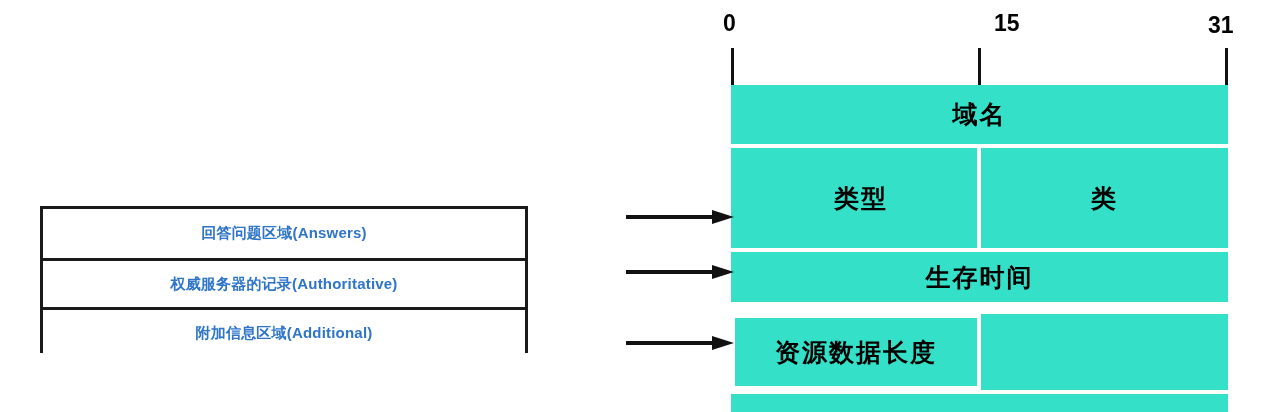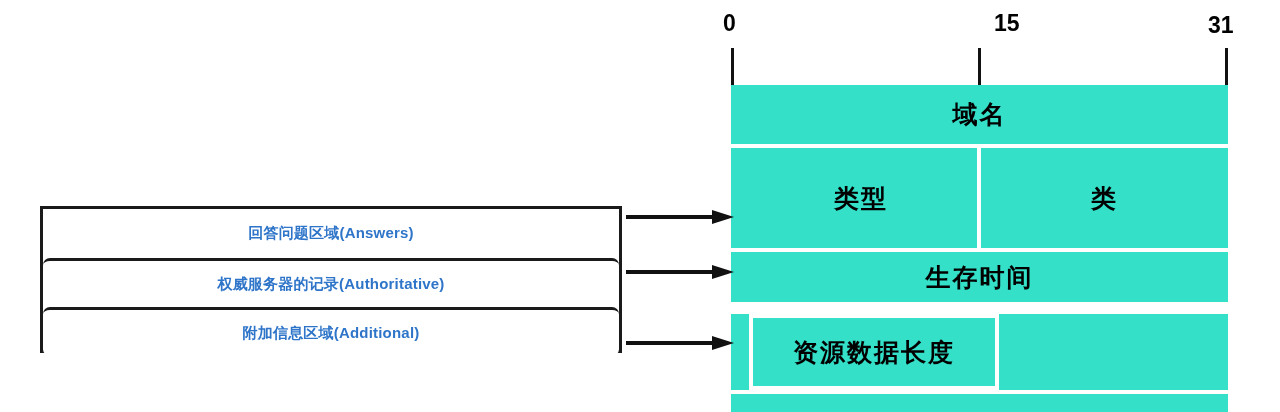--- a/index.html
+++ b/index.html
@@ -81,38 +81,37 @@
     display: flex;
     align-items: center;
     justify-content: center;
   }
 
   
   #section-table {
     position: absolute;
     left: 40px;
     top: 206px;
-    width: 582px;
+    width: 488px;
     height: 147px;
     border: 3px solid #1a1a1a;
     box-sizing: border-box;
     background: #ffffff;
   }
   .sec-row {
     position: relative;
     height: 49px;
     display: flex;
     align-items: center;
     justify-content: center;
     box-sizing: border-box;
     background: #ffffff;
   }
   .sec-row + .sec-row {
     border-top: 3px solid #1a1a1a;
-    border-radius: 7px;
   }
   .sec-text {
     color: #2e75c9;
     font-size: 15px;
     font-weight: bold;
     white-space: nowrap;
     letter-spacing: 0.2px;
   }
 
   
@@ -157,21 +156,21 @@
       </div>
     </div>
 
     <div class="rec-row" style="top:167px; height:50px;">
       <div class="rec-cell" style="left:0; width:100%;">
         <span class="rec-text">生存时间</span>
       </div>
     </div>
 
     <div class="rec-row" style="top:229px; height:76px;">
-      <div class="rec-box" style="left:18px; top:0px; width:250px; height:76px;">
+      <div class="rec-box" style="left:0px; top:0px; width:250px; height:76px;">
         <span class="rec-text">资源数据长度</span>
       </div>
     </div>
 
     <div class="rec-row" style="top:309px; height:60px;">
       <div class="rec-cell" style="left:0; width:100%;">
         <span class="rec-text">资源数据</span>
       </div>
     </div>
 

